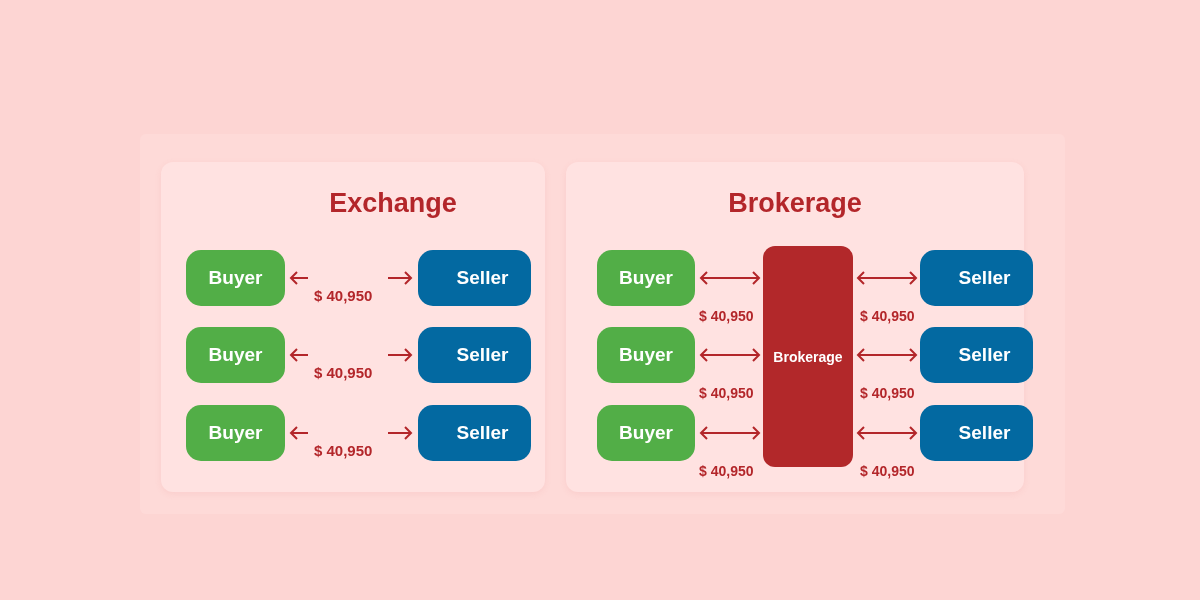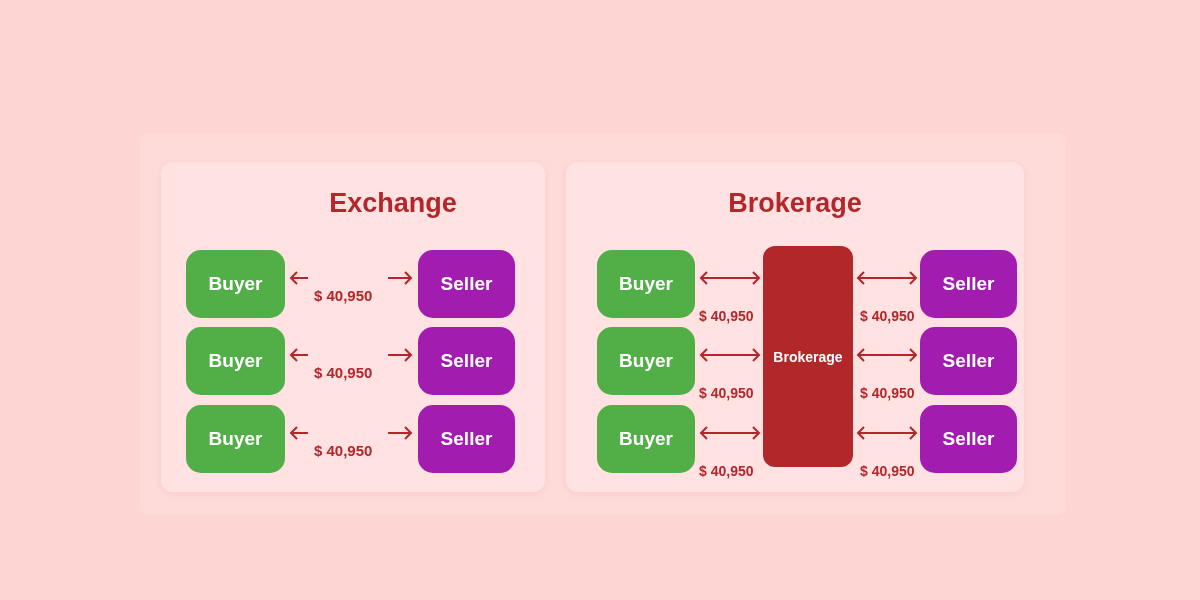--- a/index.html
+++ b/index.html
@@ -17,26 +17,26 @@
     background:#ffe2e1; border-radius:12px;
     box-shadow:0 2px 6px rgba(220,120,120,0.12);
   }
   .card.exchange { left:161px; width:384px; }
   .card.brokerage { left:566px; width:458px; }
   .title {
     position:absolute; top:187px; font-size:27px; font-weight:bold; color:#b3262a;
     text-align:center; line-height:32px;
   }
   .pill {
-    position:absolute; height:68px; border-radius:15px;
+    position:absolute; height:56px; border-radius:15px;
     color:#fff; font-weight:bold; font-size:19px;
     display:flex; align-items:center; justify-content:center;
   }
   .pill.buyer { background:#52ae47; }
-  .pill.seller { background:#a21caf; }
+  .pill.seller { background:#0369a1;padding-left:16px; }
   .price {
     position:absolute; color:#b3262a; font-weight:bold; font-size:15px; white-space:nowrap;margin-top:18px;
   }
   .arrow { position:absolute; }
   .broker-col {
     position:absolute; left:763px; top:246px; width:90px; height:221px;
     background:#b2282a; border-radius:12px;
     display:flex; align-items:center; justify-content:center;
     color:#fff; font-weight:bold; font-size:14px;
   }

